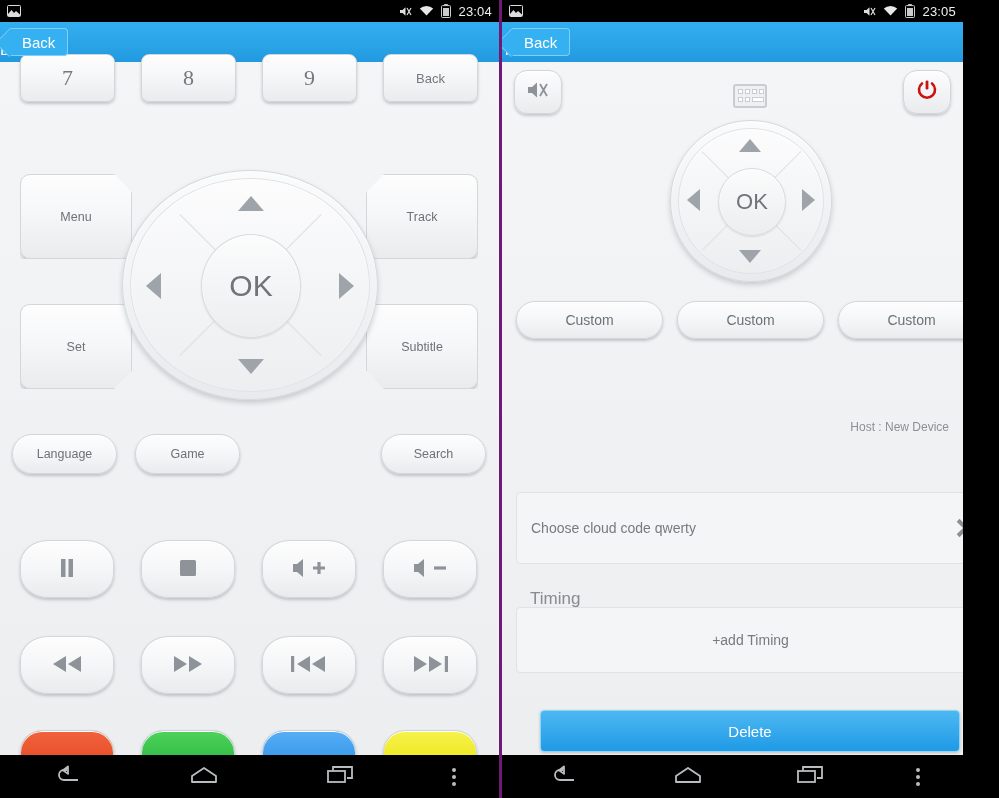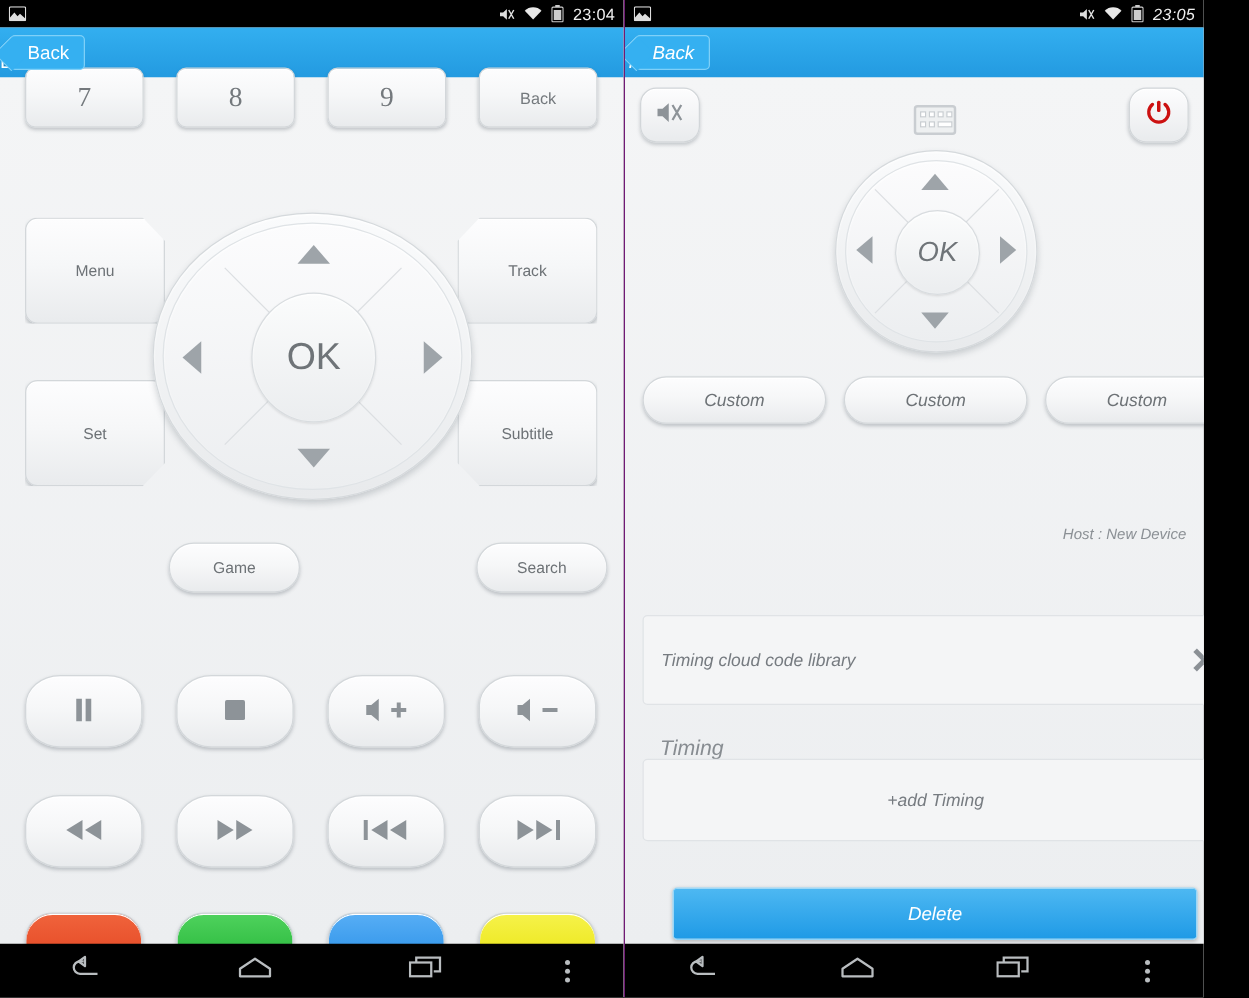--- a/index.html
+++ b/index.html
@@ -2,21 +2,21 @@
 <html><head>
 <meta charset="utf-8">
 <style>
   * { box-sizing: border-box; margin:0; padding:0; }
   html,body { width:999px; height:798px; overflow:hidden; background:#000;
     font-family:"Liberation Sans", sans-serif; }
 
   .screen { position:relative; width:999px; height:798px; display:flex; }
   .pane { position:relative; width:499px; height:798px; overflow:hidden;
           background:#f2f3f4; }
-  .pane.right { width:464px; border-left:1px solid #701a75;font-style:italic; }
+  .pane.right { width:464px; border-left:3px solid #701a75; }
 
   
   .statusbar { height:22px; background:#000; display:flex; align-items:center;
                padding:0 7px; color:#e8e8e8; font-size:12px; }
   .sb-left { display:flex; align-items:center; gap:6px; }
   .sb-right { margin-left:auto; display:flex; align-items:center; gap:7px; }
   .sb-time { font-size:13px; letter-spacing:.2px; color:#f0f0f0; }
   .sb-ico { display:inline-flex; align-items:center; }
 
   
@@ -211,20 +211,23 @@
         <div class="sep" style="height:100px;transform:rotate(315deg);"></div>
         <div class="tri up" style="left:115px;top:25px;"></div>
         <div class="tri dn" style="left:115px;bottom:25px;"></div>
         <div class="tri lf" style="left:23px;top:102px;"></div>
         <div class="tri rt" style="right:23px;top:102px;"></div>
         <div class="okc" style="left:78px;top:63px;width:100px;height:104px;font-size:30px;">
           <span>OK</span>
         </div>
       </div>
 
+      <div class="btn pill" style="left:12px;top:372px;width:105px;height:40px;">
+        <span>Language</span>
+      </div>
       <div class="btn pill" style="left:135px;top:372px;width:105px;height:40px;">
         <span>Game</span>
       </div>
       <div class="btn pill" style="left:381px;top:372px;width:105px;height:40px;">
         <span>Search</span>
       </div>
 
       <div class="btn oval" style="left:20px;top:478px;width:94px;height:58px;">
         <span>
           <svg width="16" height="20" viewBox="0 0 16 20">
@@ -424,21 +427,21 @@
       <div class="btn pill" style="left:175px;top:239px;width:147px;height:38px;font-size:14px;">
         <span>Custom</span>
       </div>
       <div class="btn pill" style="left:336px;top:239px;width:147px;height:38px;font-size:14px;">
         <span>Custom</span>
       </div>
 
       <div class="hosttxt" style="right:14px;top:358px;">Host : New Device</div>
 
       <div class="rowbox" style="left:14px;top:430px;width:469px;height:72px;padding-left:14px;">
-        <span>Timing cloud code library</span>
+        <span>Choose cloud code qwerty</span>
         <span class="chev"></span>
       </div>
 
       <div class="sectionlabel" style="left:28px;top:527px;">Timing</div>
       <div class="rowbox" style="left:14px;top:545px;width:469px;height:66px;justify-content:center;">
         <span>+add Timing</span>
       </div>
 
       <div class="deletebtn" style="left:38px;top:648px;width:420px;height:42px;">
         <span>Delete</span>

